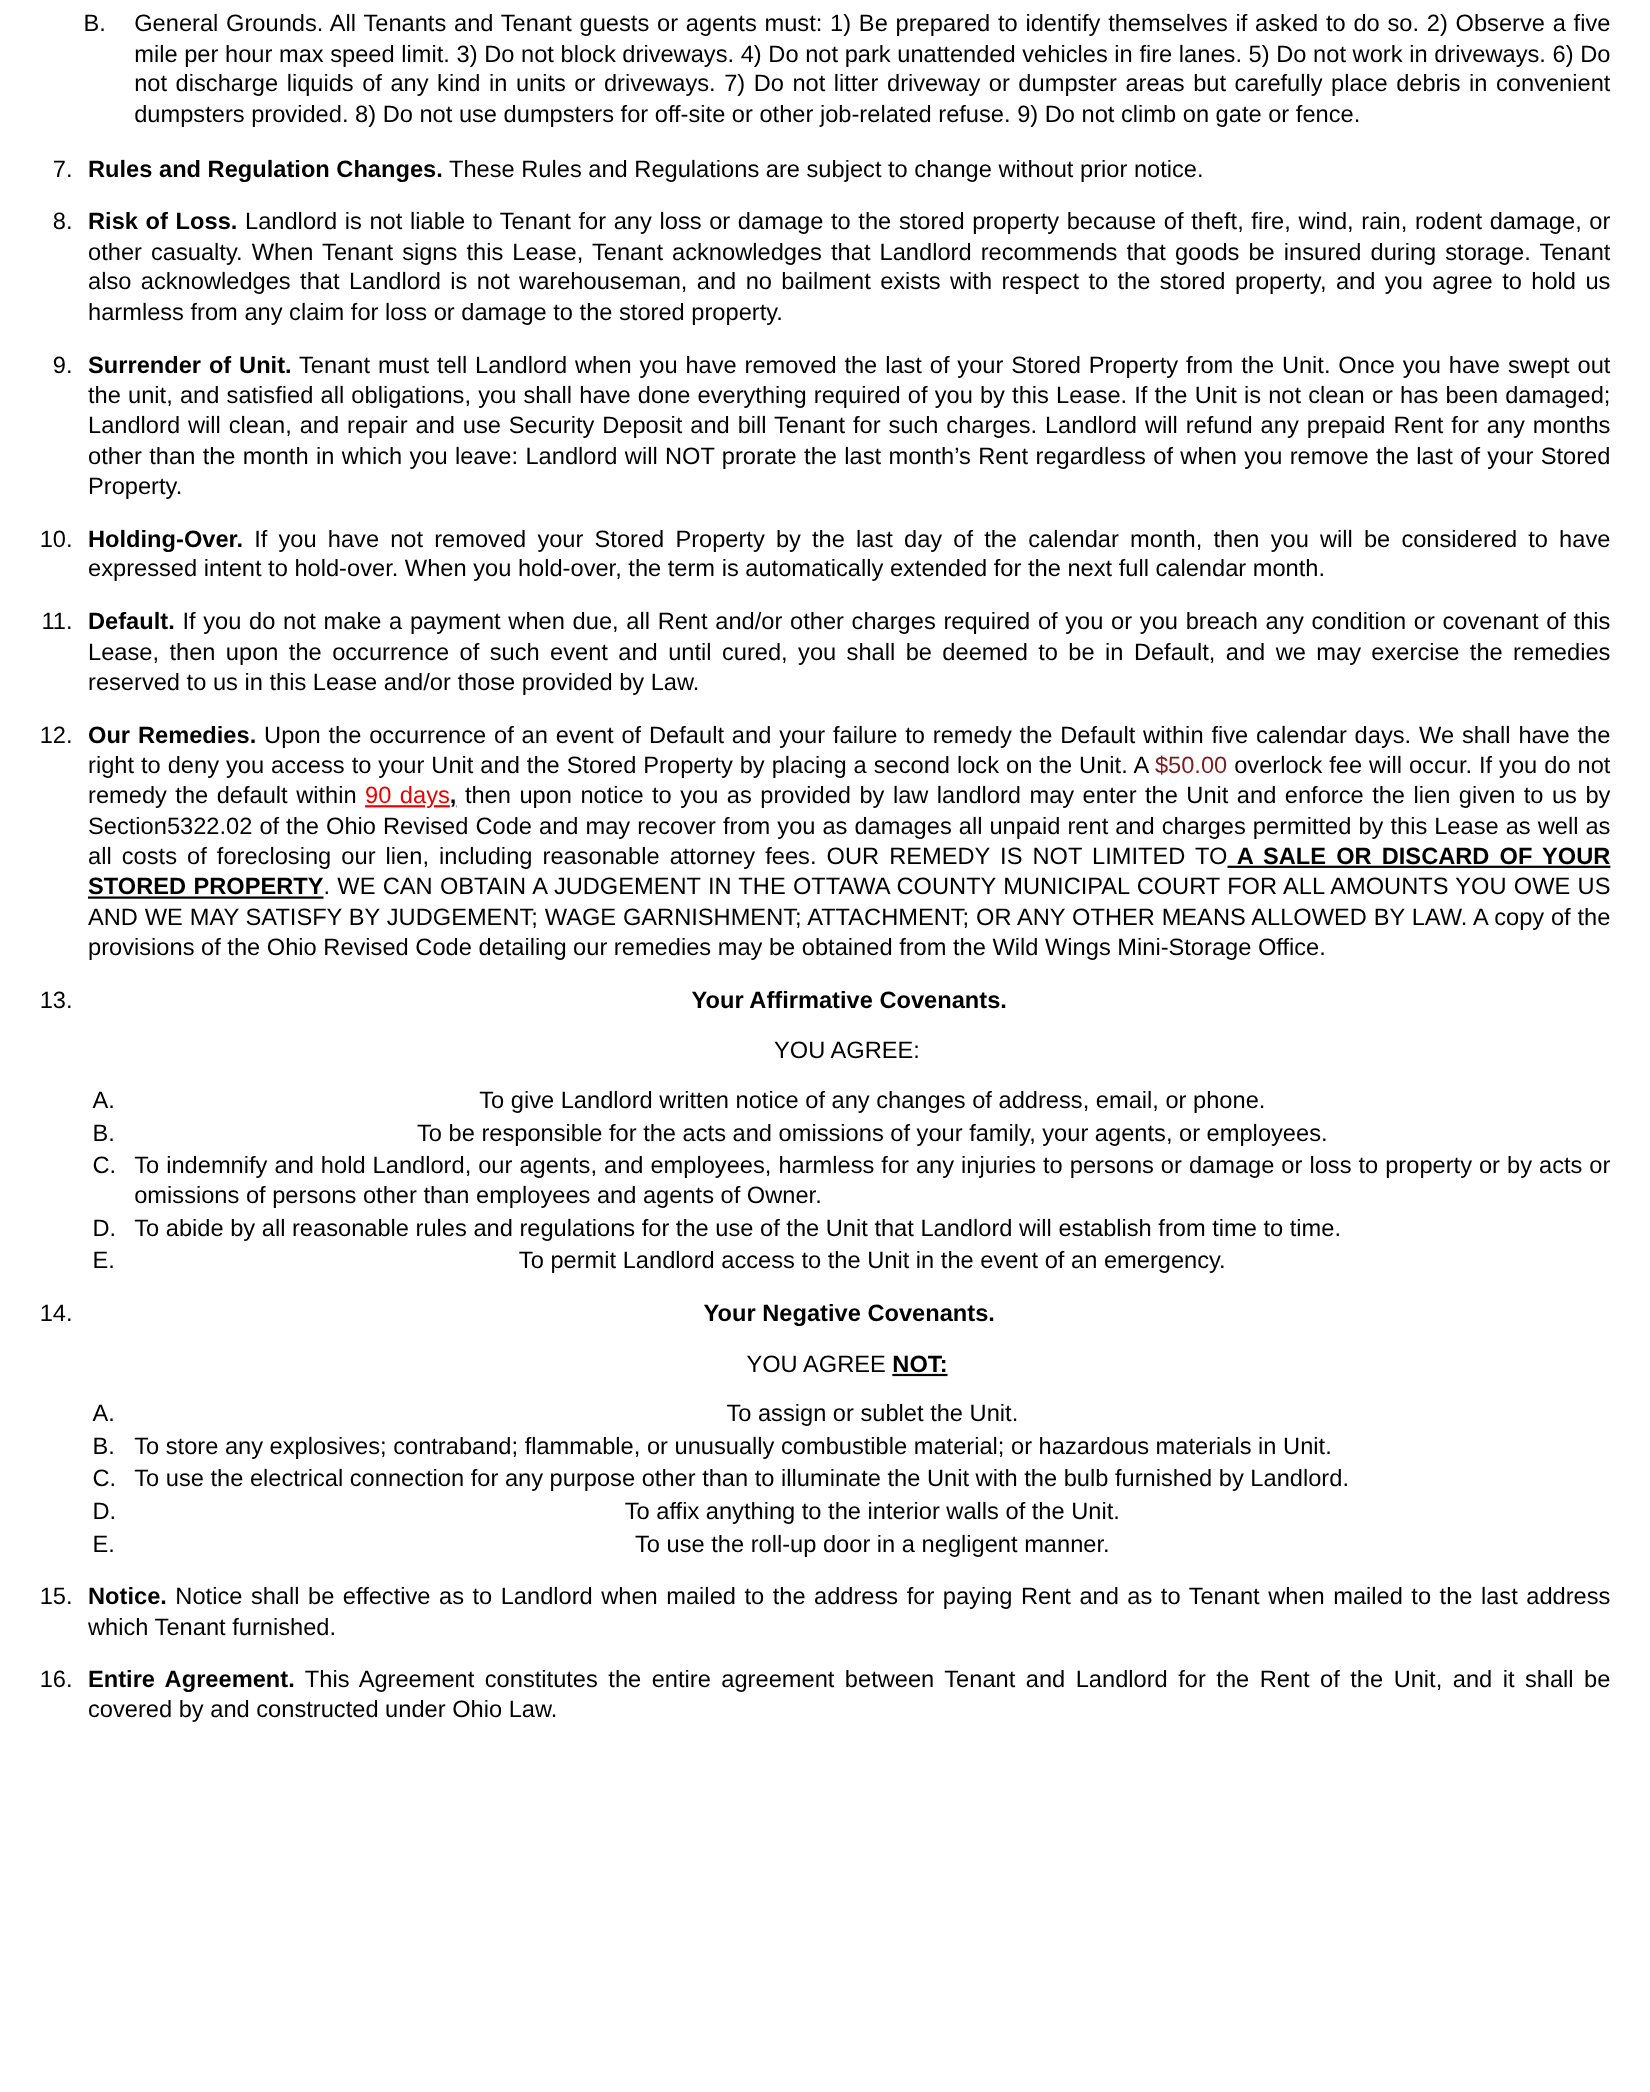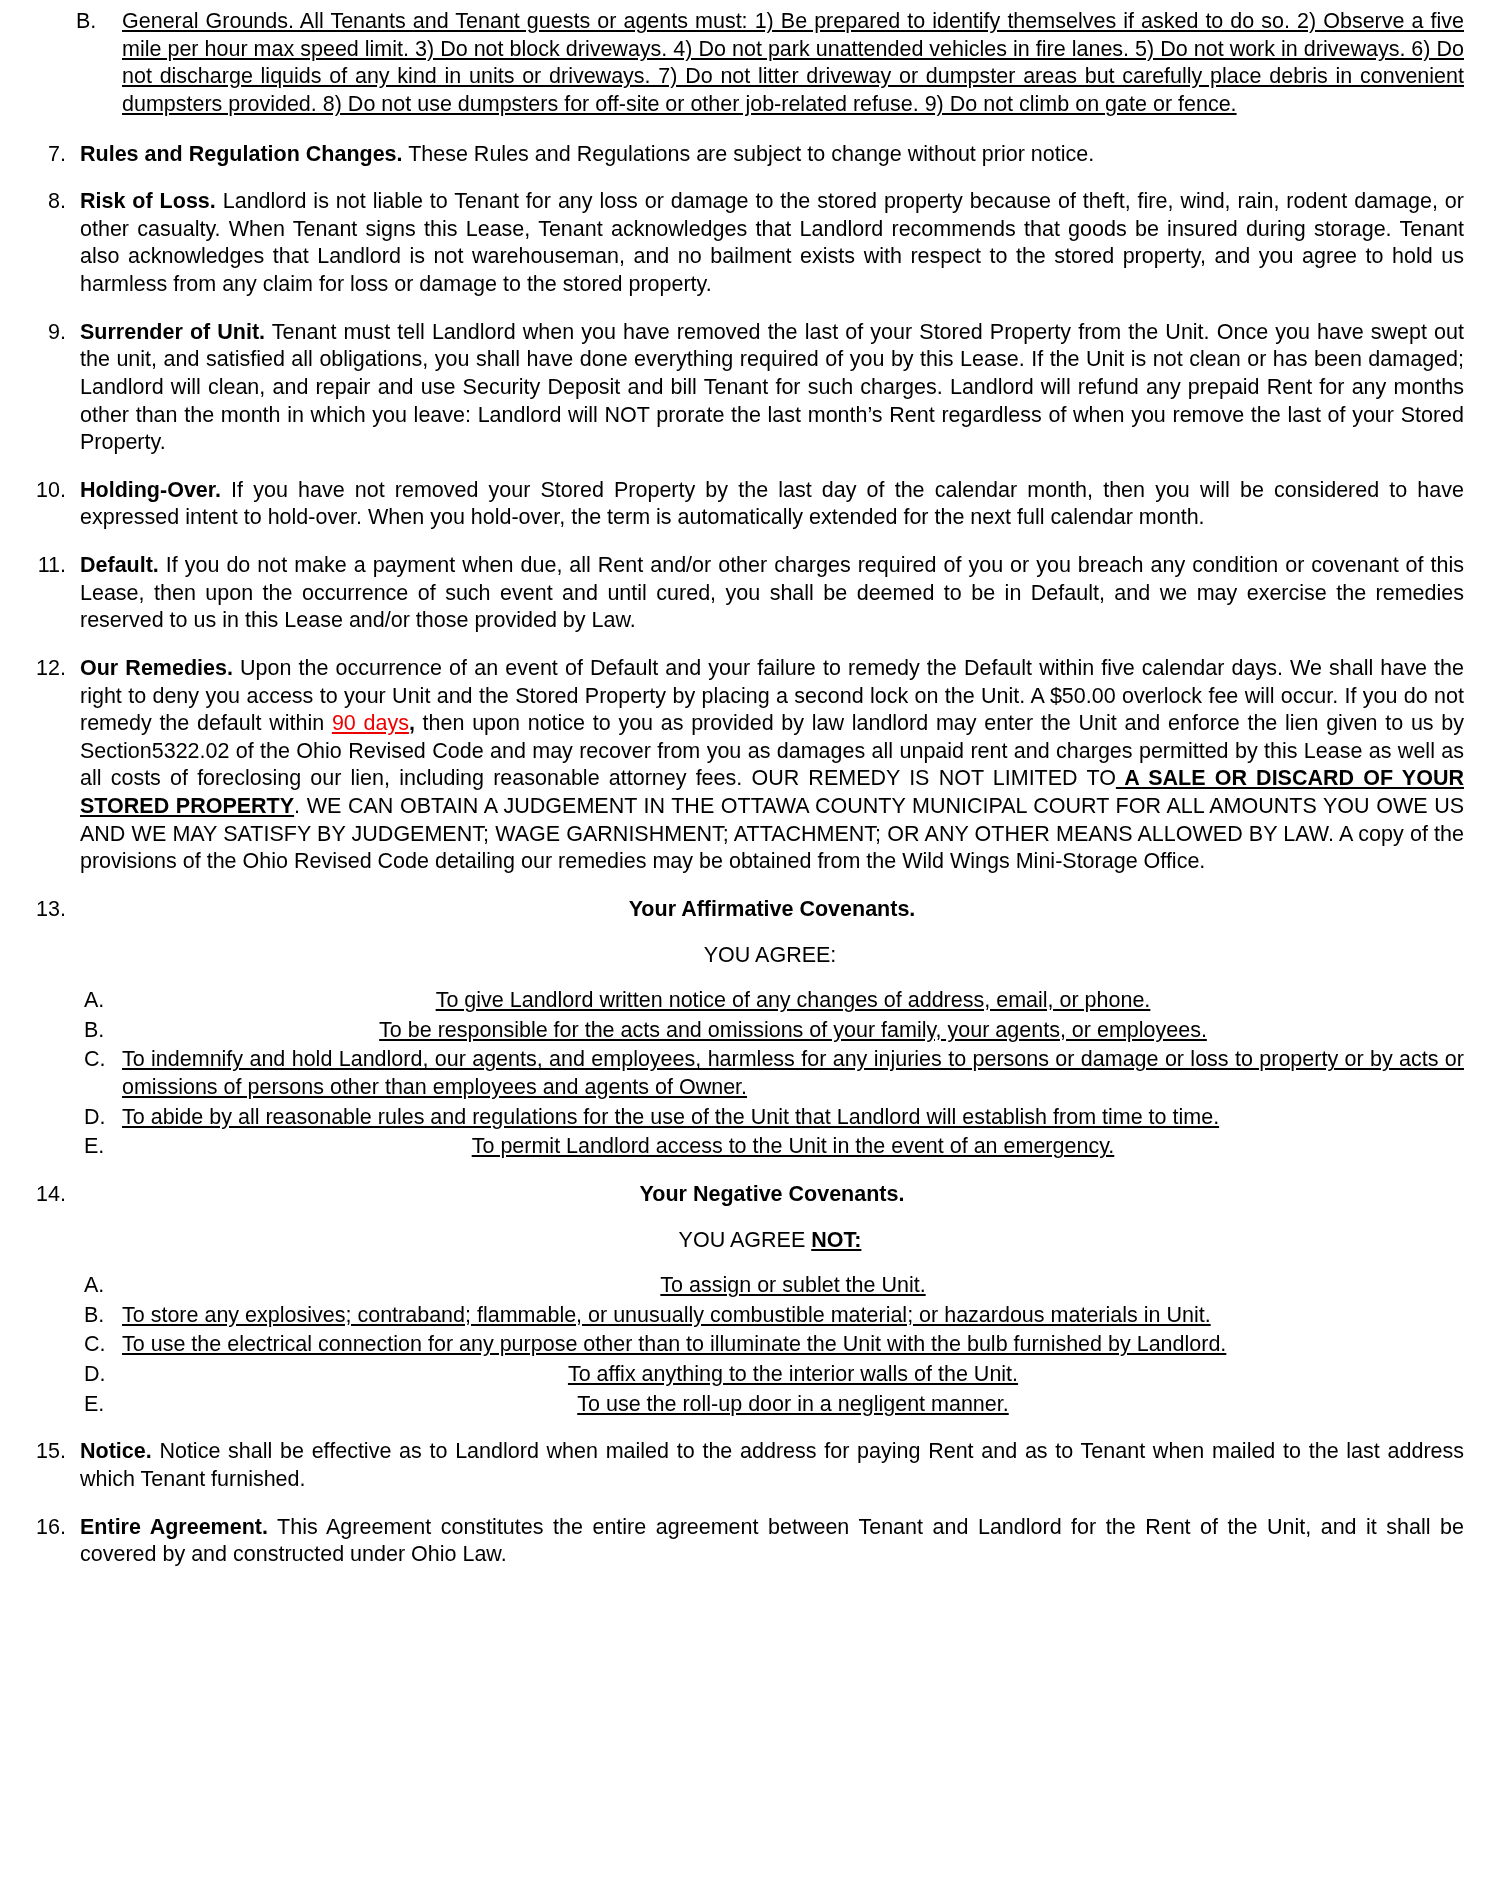--- a/index.html
+++ b/index.html
@@ -58,21 +58,20 @@
   .subitem-letter {
     flex: 0 0 auto;
     width: 46px;
     text-align: left;
     padding-left: 8px;
     box-sizing: border-box;
   }
   .subitem-body {
     flex: 1 1 auto;
     min-width: 0;
-    text-decoration: underline;
   }
 
   
   .top-sub {
     display: flex;
     align-items: flex-start;
     margin: 0 0 22px 0;
     padding-left: 54px;
   }
   .top-sub .subitem-letter { width: 46px; padding-left: 0; }
@@ -81,21 +80,21 @@
     font-weight: bold;
     text-decoration-thickness: 2px;
     text-underline-offset: 2px;
   }
   .bu {
     font-weight: bold;
     text-decoration: underline;
     text-decoration-thickness: 2px;
     text-underline-offset: 2px;
   }
-  .red { color: #000000; }
+  .red { color: #7f1d1d; }
   .red-u {
     color: #ee0000;
     text-decoration: underline;
     text-decoration-thickness: 2px;
     text-underline-offset: 2px;
   }
 
   .agree-line {
     margin: 0 0 18px 0;
     padding-left: 54px;

